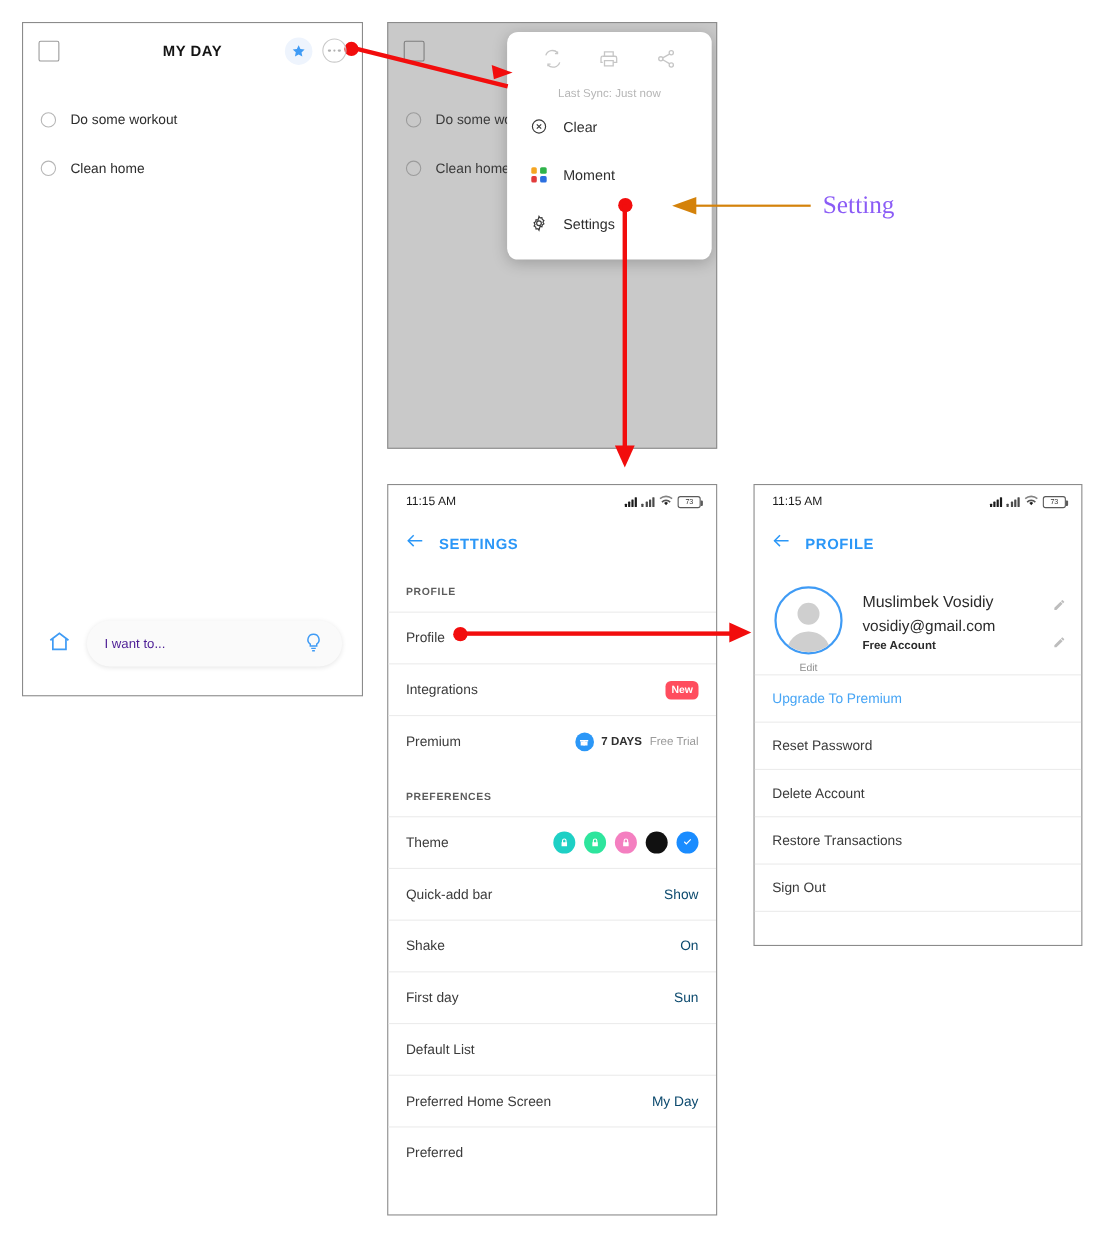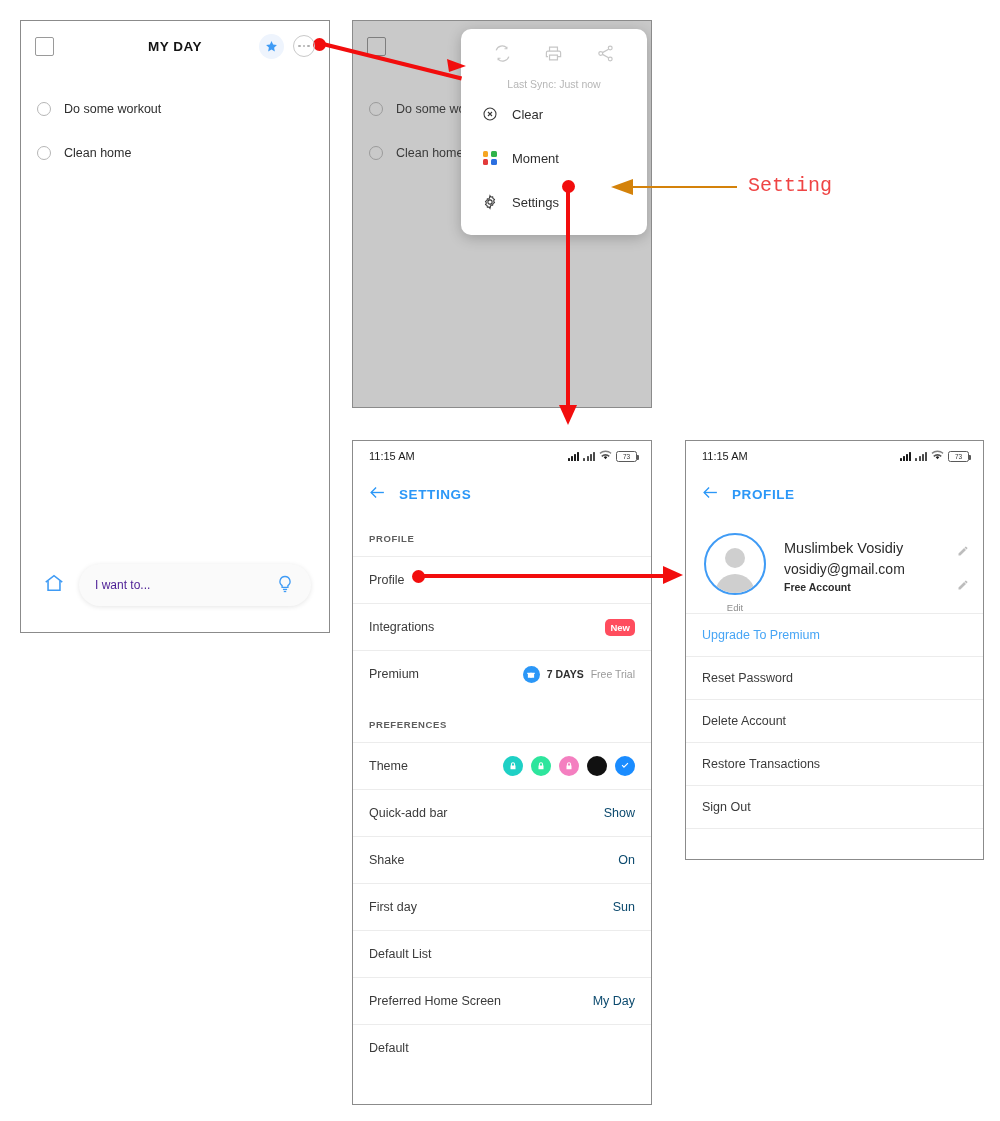--- a/index.html
+++ b/index.html
@@ -183,22 +183,22 @@
     height: 43px; display: flex; align-items: center; padding: 0 16px;
     border-top: 1px solid #ececec; font-size: 12.5px; color: #3b3b3b;
   }
   .prow.accent { color: #47a5f5; }
 
   
   .anno { position: absolute; }
   .dot { position:absolute; width: 13px; height: 13px; border-radius: 50%; background: #f20d0d; }
   .rline { position: absolute; background: #f20d0d; }
   .ann-label {
-    position: absolute; font-size: 20px; color: #ef4444;
-    font-family: Liberation Mono, monospace;
+    position: absolute; font-size: 23px; color: #8b5cf6;
+    font-family: Liberation Serif, serif;
   }
 </style>
 </head>
 <body>
 
 <div id="stage">
 
   <div class="panel" id="panel-myday">
     <div class="myday-header">
       <div class="sq-check"></div>
@@ -428,21 +428,21 @@
       <span class="rval blue">Sun</span>
     </div>
     <div class="row">
       <span class="rlabel">Default List</span>
     </div>
     <div class="row">
       <span class="rlabel">Preferred Home Screen</span>
       <span class="rval blue">My Day</span>
     </div>
     <div class="row">
-      <span class="rlabel">Default</span>
+      <span class="rlabel">Preferred</span>
     </div>
   </div>
 
   <div class="panel" id="panel-profile">
     <div class="statusbar">
       <span>11:15 AM</span>
       <span class="sb-right">
         <span class="bars">
             <i></i>
             <i></i>

